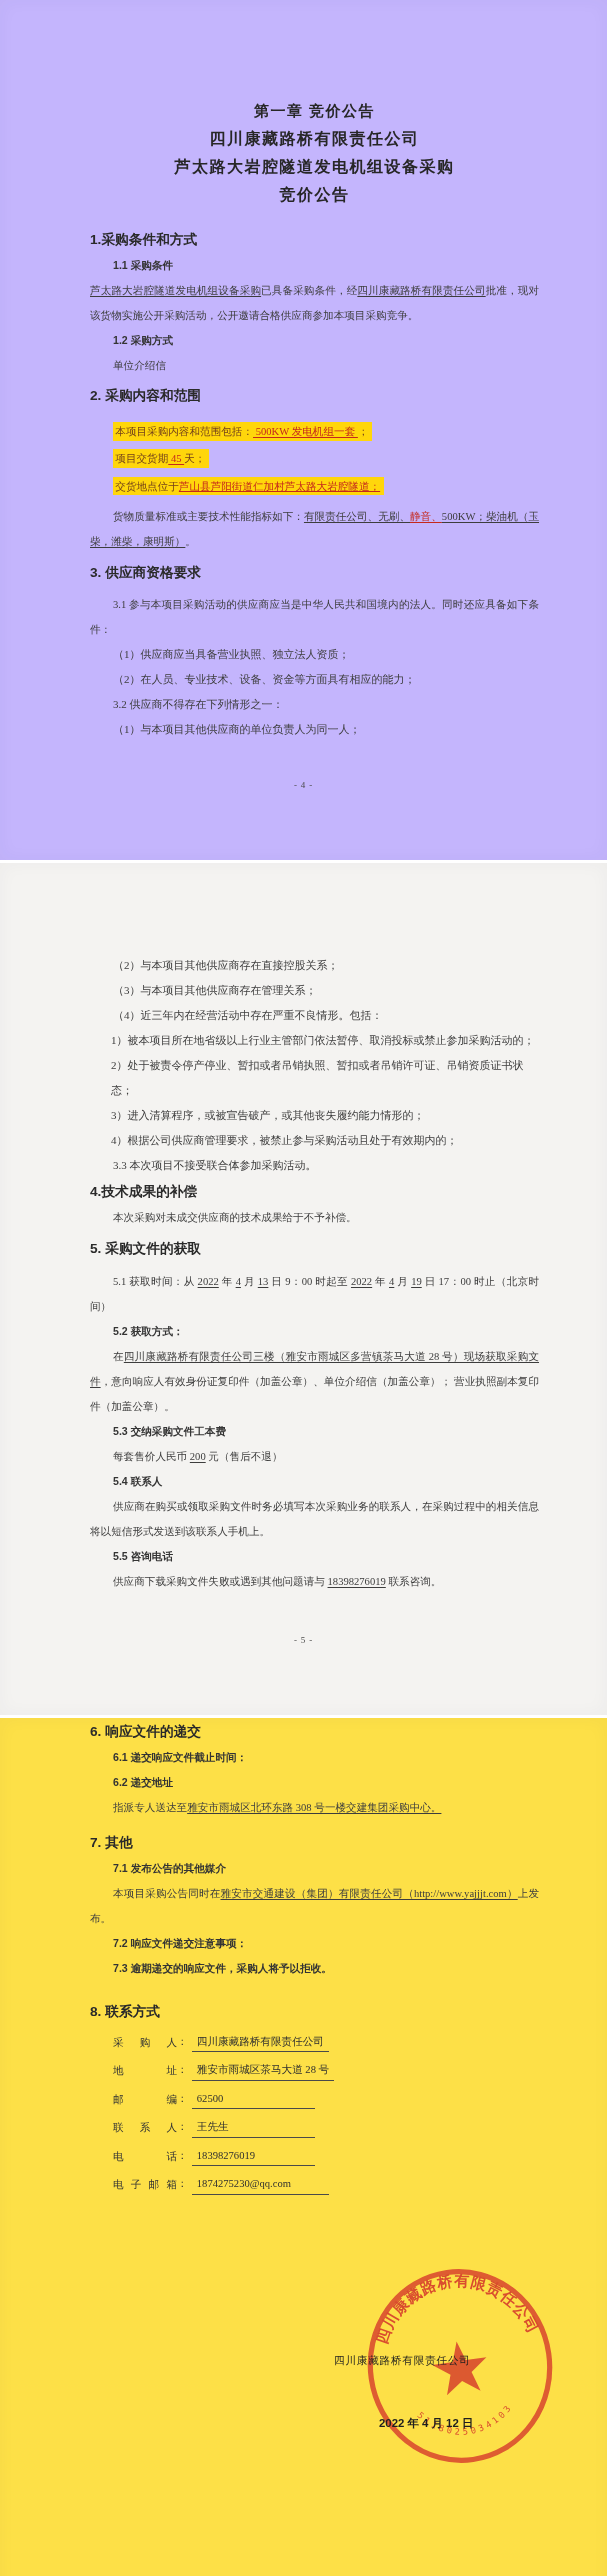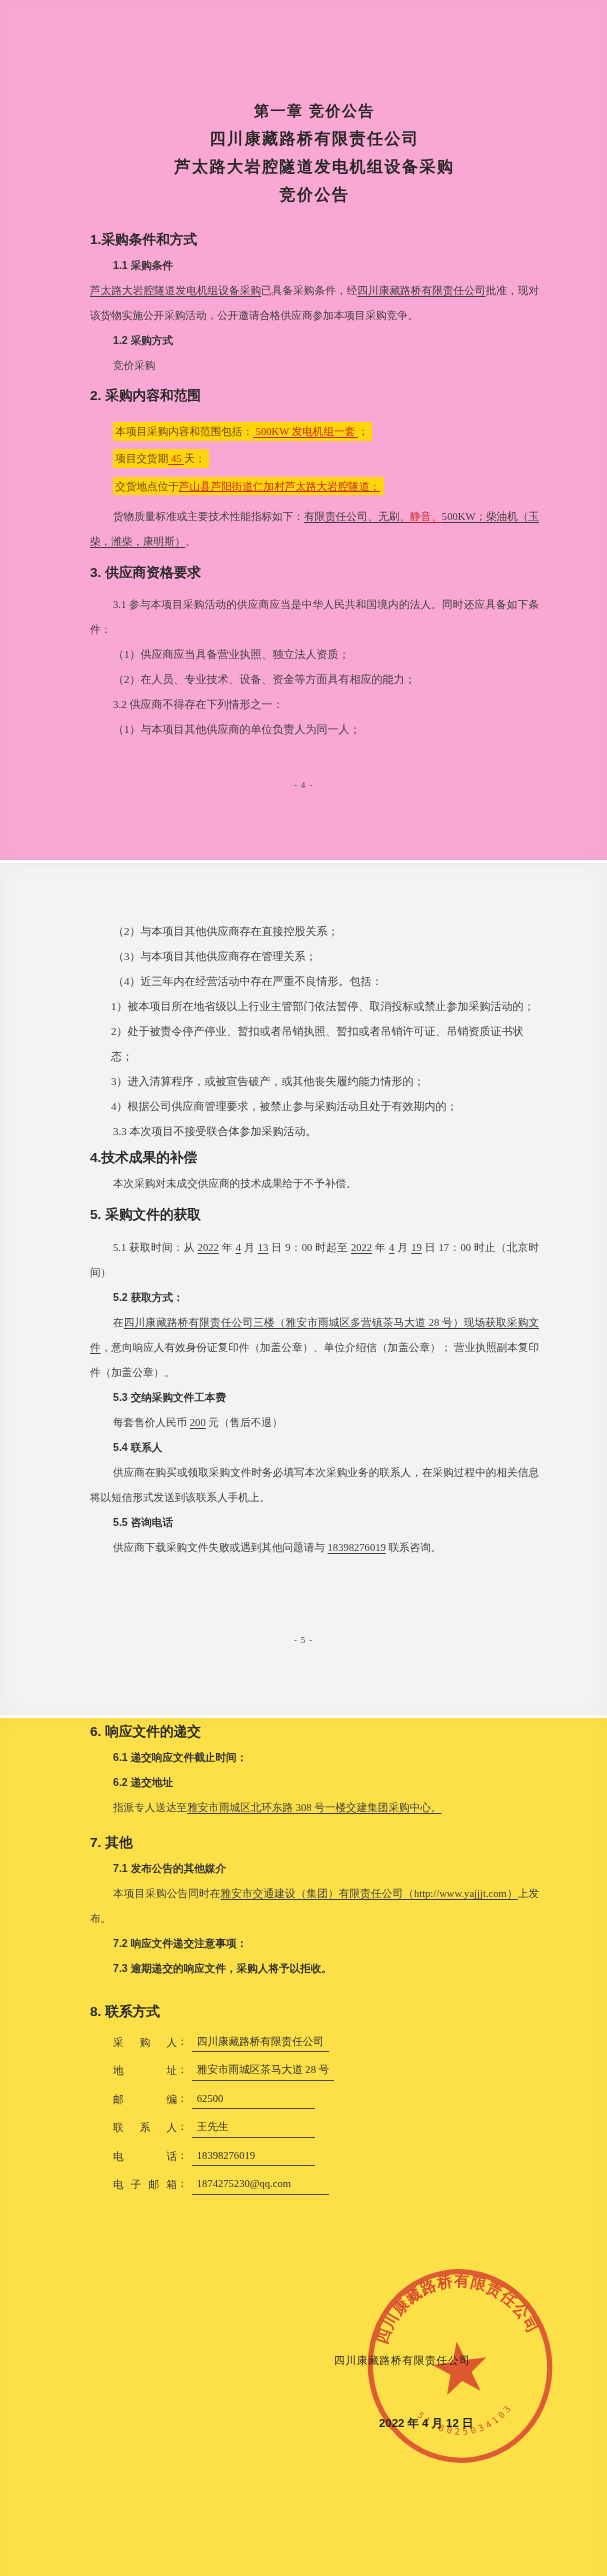--- a/index.html
+++ b/index.html
@@ -1,21 +1,21 @@
 <!DOCTYPE html>
 <html style="font-size:12px"><head>
 <meta charset="utf-8">
 <style>
   html,body{margin:0;padding:0;background:#fbfafc;}
   body{width:607px;font-family:"Liberation Serif","DejaVu Serif",serif;color:#3d3d3d;}
   .page{position:relative;width:607px;box-sizing:border-box;overflow:hidden;
         padding-left:90px;padding-right:68px;
         box-shadow:inset 0 0 18px rgba(60,50,80,0.04);}
-  .page-1{height:860px;background:#f9a8d4;padding-top:97px;}
-  .page-2{height:852px;background:#f4f3f1;padding-top:56px;}
+  .page-1{height:860px;background:#c4b5fd;padding-top:97px;}
+  .page-2{height:852px;background:#f4f3f1;padding-top:90px;}
   .page-3{height:993px;background:#fde047;}
   .page-gap{height:3px;background:#ffffff;}
 
   .doc-title{font-family:"Liberation Sans","DejaVu Sans",sans-serif;font-weight:700;
              color:#272727;text-align:center;letter-spacing:1.5px;margin:0;}
   .t-chapter{font-size:15px;line-height:28px;}
   .t-big{font-size:16px;line-height:28px;}
 
   .h{font-family:"Liberation Sans","DejaVu Sans",sans-serif;font-weight:700;
      color:#2a2a2a;font-size:13.7px;line-height:27px;margin:0;}
@@ -64,21 +64,21 @@
   <div class="page page-1">
     <p class="doc-title t-chapter">第一章  竞价公告</p>
     <p class="doc-title t-big">四川康藏路桥有限责任公司</p>
     <p class="doc-title t-big">芦太路大岩腔隧道发电机组设备采购</p>
     <p class="doc-title t-big">竞价公告</p>
 
     <p class="h mt-lg">1.采购条件和方式</p>
     <p class="lbl mt-md">1.1 采购条件</p>
     <p class="para"><span class="u">芦太路大岩腔隧道发电机组设备采购</span><span>已具备采购条件，经</span><span class="u">四川康藏路桥有限责任公司</span><span>批准，现对该货物实施公开采购活动，公开邀请合格供应商参加本项目采购竞争。</span></p>
     <p class="lbl">1.2 采购方式</p>
-    <p class="para" style="padding-left:23px;">竞价采购</p>
+    <p class="para" style="padding-left:23px;">单位介绍信</p>
 
     <p class="h mt-sm">2. 采购内容和范围</p>
     <div class="hl-line" style="margin-top:10.6px;">
       <span class="hl"><span>本项目采购内容和范围包括：</span><span class="hr u"> 500KW 发电机组一套 </span><span>；</span></span>
     </div>
     <div class="hl-line">
       <span class="hl"><span>项目交货期</span><span class="hr u"> 45 </span><span>天；</span></span>
     </div>
     <div class="hl-line">
       <span class="hl"><span>交货地点位于</span><span class="hr u">芦山县芦阳街道仁加村芦太路大岩腔隧道；</span></span>

